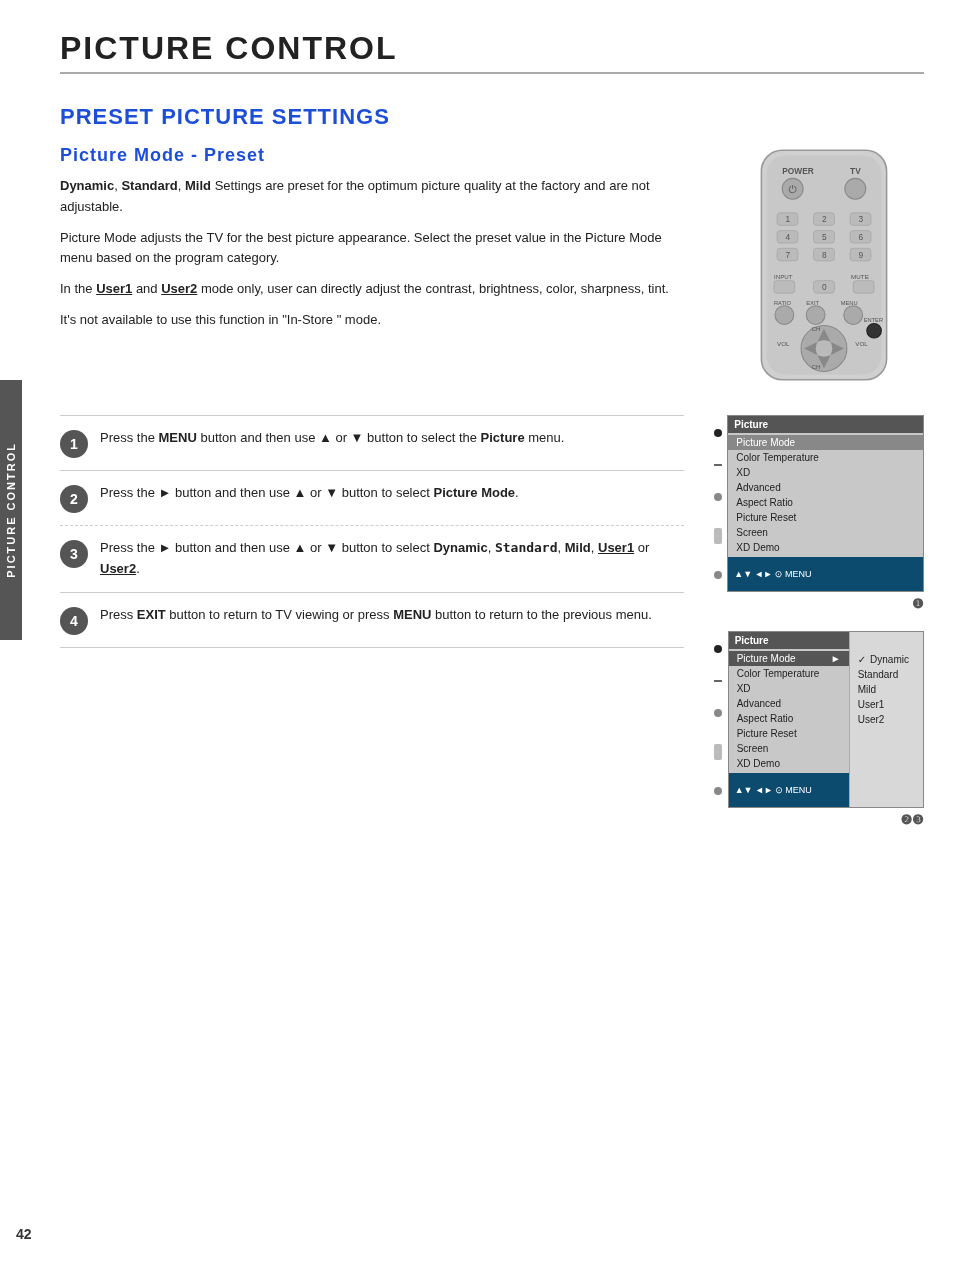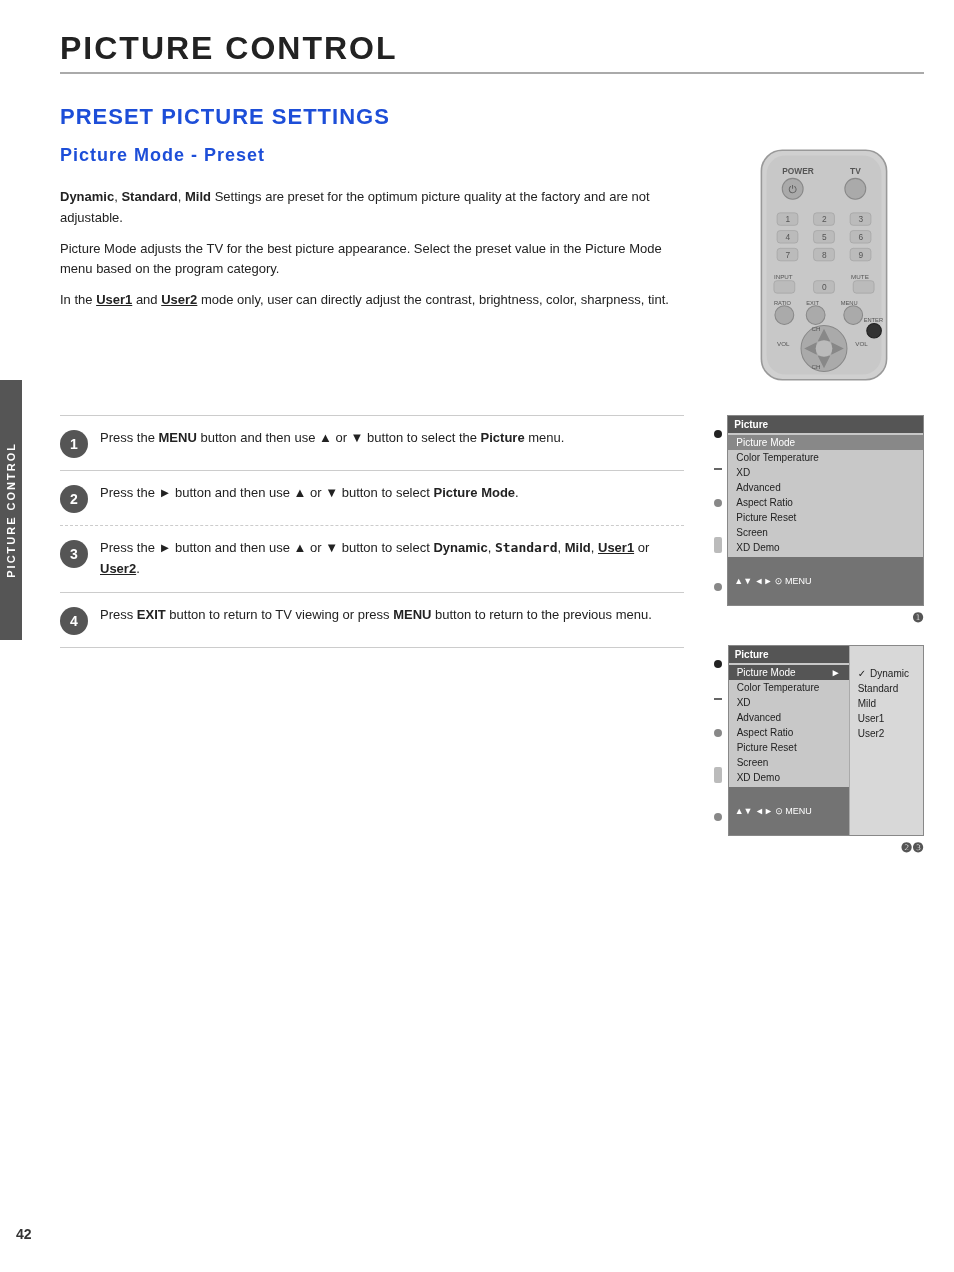--- a/index.html
+++ b/index.html
@@ -178,23 +178,23 @@
       background: #888;
       color: #fff;
     }
 
     .menu-item.active-selected {
       background: #555;
       color: #fff;
     }
 
     .menu-bottom-bar {
-      background: #737373;
-      color: #fff;
-      padding: 19px 6px;
+      background: #0c4a6e;
+      color: #fff;
+      padding: 12px 6px;
       font-size: 9px;
       display: flex;
       align-items: center;
       gap: 4px;
     }
 
     
     .menu-wrapper {
       display: flex;
       gap: 2px;
@@ -274,30 +274,33 @@
 </div>
 
 <div class="main-content">
 
   <div class="page-title">PICTURE CONTROL</div>
 
   <div class="section-header">PRESET PICTURE SETTINGS</div>
 
   <div class="top-section">
     <div class="top-left">
-      <div class="section-header" style="font-size:18px; margin-bottom:21px;">Picture Mode - Preset</div>
+      <div class="section-header" style="font-size:18px; margin-bottom:10px;">Picture Mode - Preset</div>
 
       <p class="body-text">
         <span class="bold">Dynamic</span>, <span class="bold">Standard</span>, <span class="bold">Mild</span> Settings are preset for the optimum picture quality at the factory and are not adjustable.
       </p>
       <p class="body-text">
         Picture Mode adjusts the TV for the best picture appearance. Select the preset value in the Picture Mode menu based on the program category.
       </p>
       <p class="body-text">
         In the <span class="underline-bold">User1</span> and <span class="underline-bold">User2</span> mode only, user can directly adjust the contrast, brightness, color, sharpness, tint.
+      </p>
+      <p class="body-text">
+        It's not available to use this function in "In-Store " mode.
       </p>
     </div>
 
     <div class="top-right">
 
       <svg class="remote-img" viewBox="0 0 160 230" xmlns="http://www.w3.org/2000/svg">
 
         <rect x="20" y="5" width="120" height="220" rx="20" ry="20" fill="#d0d0d0" stroke="#999" stroke-width="1.5"></rect>
         <rect x="25" y="10" width="110" height="210" rx="18" ry="18" fill="#c8c8c8"></rect>
 

